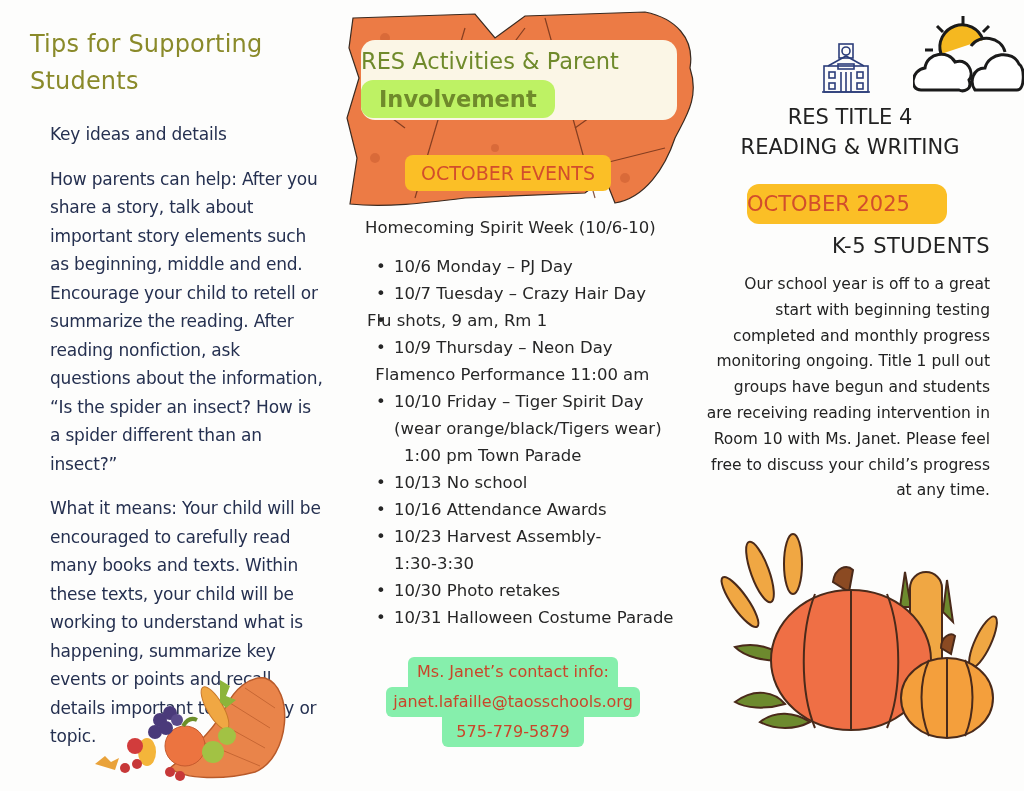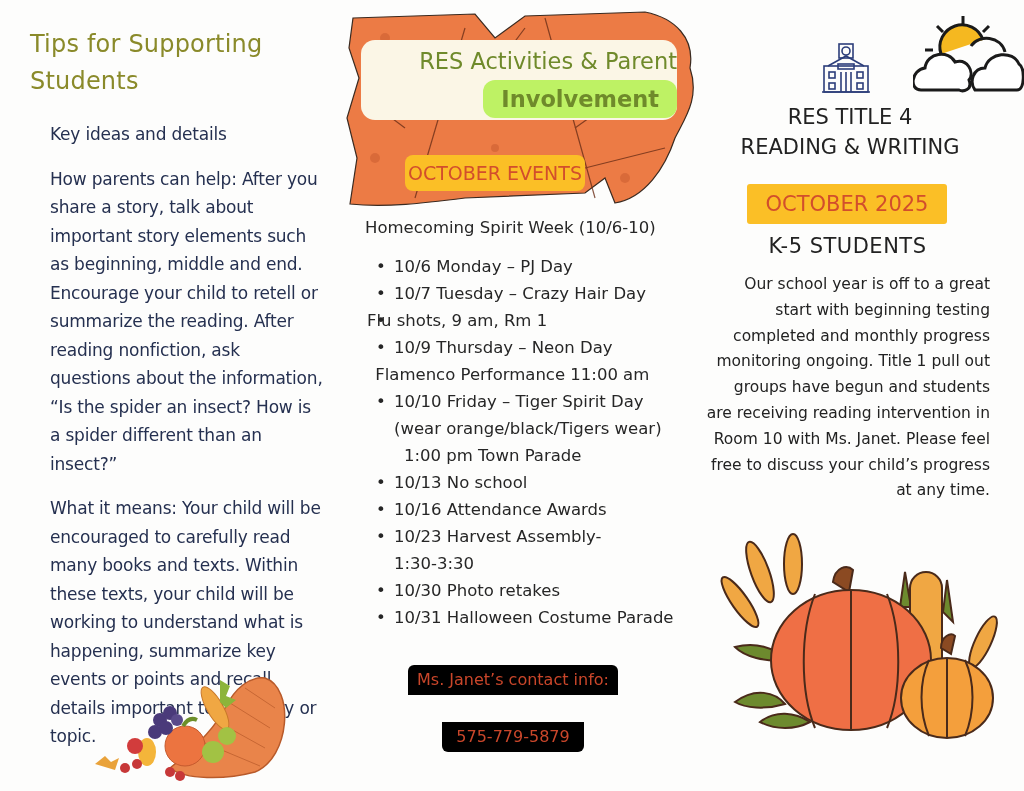--- a/index.html
+++ b/index.html
@@ -21,58 +21,58 @@
     font-size:17px; line-height:28.5px; color:#253050; letter-spacing:-0.2px;
   }
   .tips-body p { margin:16px; }
   .cornucopia { position:absolute; left:65px; top:668px; width:230px; height:118px; }
 
   
   #mid { left:345px; width:360px; }
   .leaves { position:absolute; left:0; top:8px; width:360px; height:200px; }
   .act-title {
     position:absolute; left:16px; top:40px; width:316px;
-    background:#fbf6e6; border-radius:14px; text-align:right;
+    background:#fbf6e6; border-radius:14px; text-align:left;
     color:#6f8a2b; font-size:22.5px; line-height:38px; padding:2px 0;
   }
   .act-title .line2 { display:inline-block; background:#bef264; border-radius:12px; padding:0 18px;font-weight:bold; }
   .oct-events {
-    position:absolute; left:60px; top:155px; width:180px; height:36px;
+    position:absolute; left:60px; top:155px; width:206px; height:36px;
     background:#fbbf26; border-radius:8px; text-align:center;
     color:#d24e2c; font-size:19px; line-height:36px;
   }
   .events { position:absolute; left:20px; top:214px; width:335px; font-size:16.5px; color:#262626; }
   .events .head { line-height:27px; margin-bottom:12px; }
   .events ul { list-style:none; margin:0; padding:0; }
   .events li { position:relative; padding-left:29px; line-height:27px; }
   .events li .bullet { position:absolute; left:11px; top:0; }
   .events li .sub { display:block; }
   .contact {
     position:absolute; left:38px; top:657px; width:260px; text-align:center;
     color:#c9462a; font-size:16px;
   }
-  .contact .row { display:inline-block; background:#000000; border-radius:6px; line-height:30px;margin-top:8px; }
+  .contact .row { display:inline-block; background:#86efac; border-radius:6px; line-height:30px; }
   .contact .r1 { padding:0 9px; border-radius:6px 6px 0 0; }
   .contact .r2 { padding:0 7px; border-radius:6px; }
   .contact .r3 { padding:0 14px; border-radius:0 0 6px 6px; }
 
   
   #right { left:705px; width:319px; }
   .school-icon { position:absolute; left:115px; top:40px; width:52px; height:56px; }
   .weather-icon { position:absolute; left:208px; top:12px; width:111px; height:82px; }
   .title1 {
     position:absolute; left:0; width:290px; top:102px; text-align:center;
     font-size:21px; line-height:30px; color:#222;
   }
   .oct-2025 {
     position:absolute; left:42px; top:184px; width:200px; height:40px;
-    background:#fbbf26; border-radius:3px; text-align:center;
+    background:#fbbf26; border-radius:12px; 
     color:#d24e2c; font-size:21px; line-height:40px;
   }
-  .k5 { position:absolute; left:0; width:285px; top:232px; text-align:center; font-size:21px; line-height:28px; color:#222; letter-spacing:0.5px; }
+  .k5 { position:absolute; left:0; width:285px; top:232px; text-align:right; font-size:21px; line-height:28px; color:#222; letter-spacing:0.5px; }
   .intro {
     position:absolute; left:0; width:285px; top:272px; text-align:right;
     font-size:15.5px; line-height:25.8px; color:#222;
   }
   .harvest { position:absolute; left:10px; top:532px; width:290px; height:210px; }
 </style>
 </head>
 <body>
 
 <div id="left" class="panel">
@@ -149,21 +149,21 @@
       <li><span class="bullet">•</span><span>10/13 No school</span></li>
       <li><span class="bullet">•</span><span>10/16 Attendance Awards</span></li>
       <li><span class="bullet">•</span><span>10/23 Harvest Assembly-</span><span class="sub"> 1:30-3:30</span></li>
       <li><span class="bullet">•</span><span>10/30 Photo retakes</span></li>
       <li><span class="bullet">•</span><span>10/31 Halloween Costume Parade</span></li>
     </ul>
   </div>
 
   <div class="contact">
     <span class="row r1">Ms. Janet’s contact info:</span><br>
-    <br>
+    <span class="row r2">janet.lafaille@taosschools.org</span><br>
     <span class="row r3">575-779-5879</span>
   </div>
 </div>
 
 <div id="right" class="panel">
   <svg class="school-icon" viewBox="0 0 52 56" fill="none" stroke="#2c3e7a" stroke-width="1.6">
     <rect x="19" y="4" width="14" height="14"></rect>
       <circle cx="26" cy="11" r="4"></circle>
     <path d="M8 26 L26 16 L44 26"></path>
       <rect x="4" y="26" width="44" height="26"></rect>

